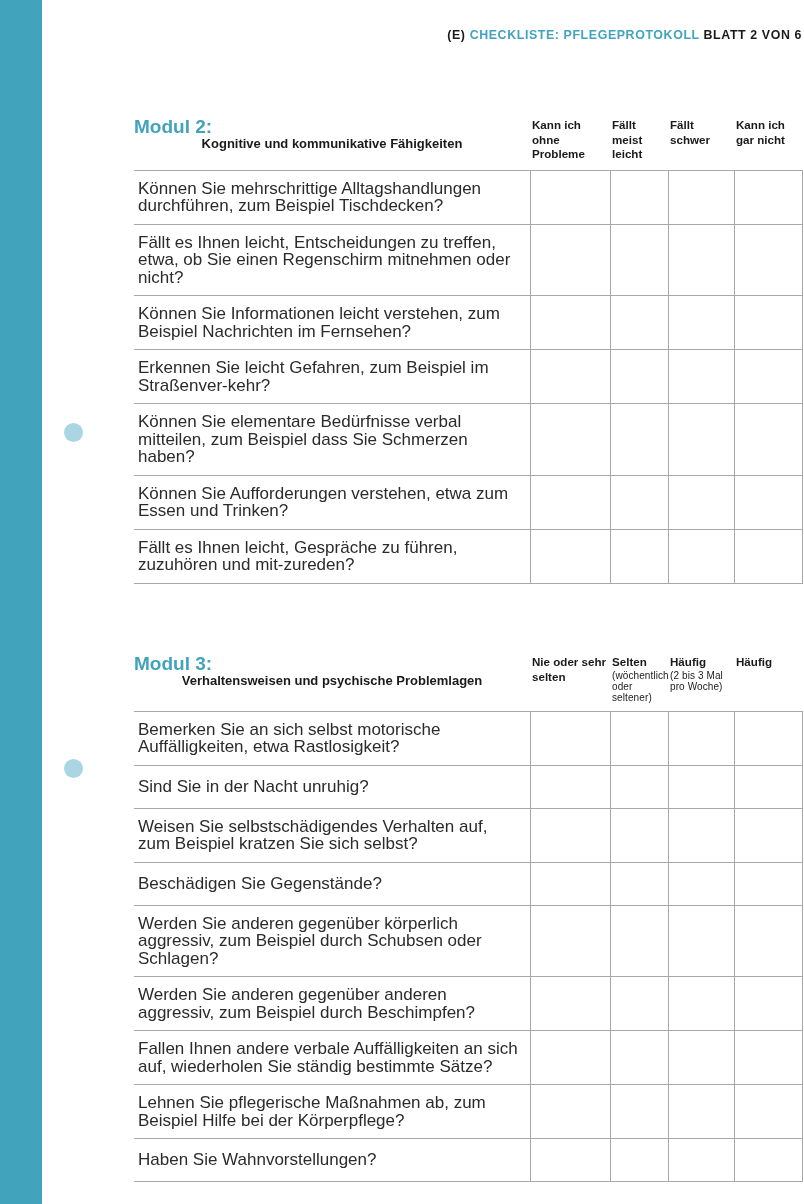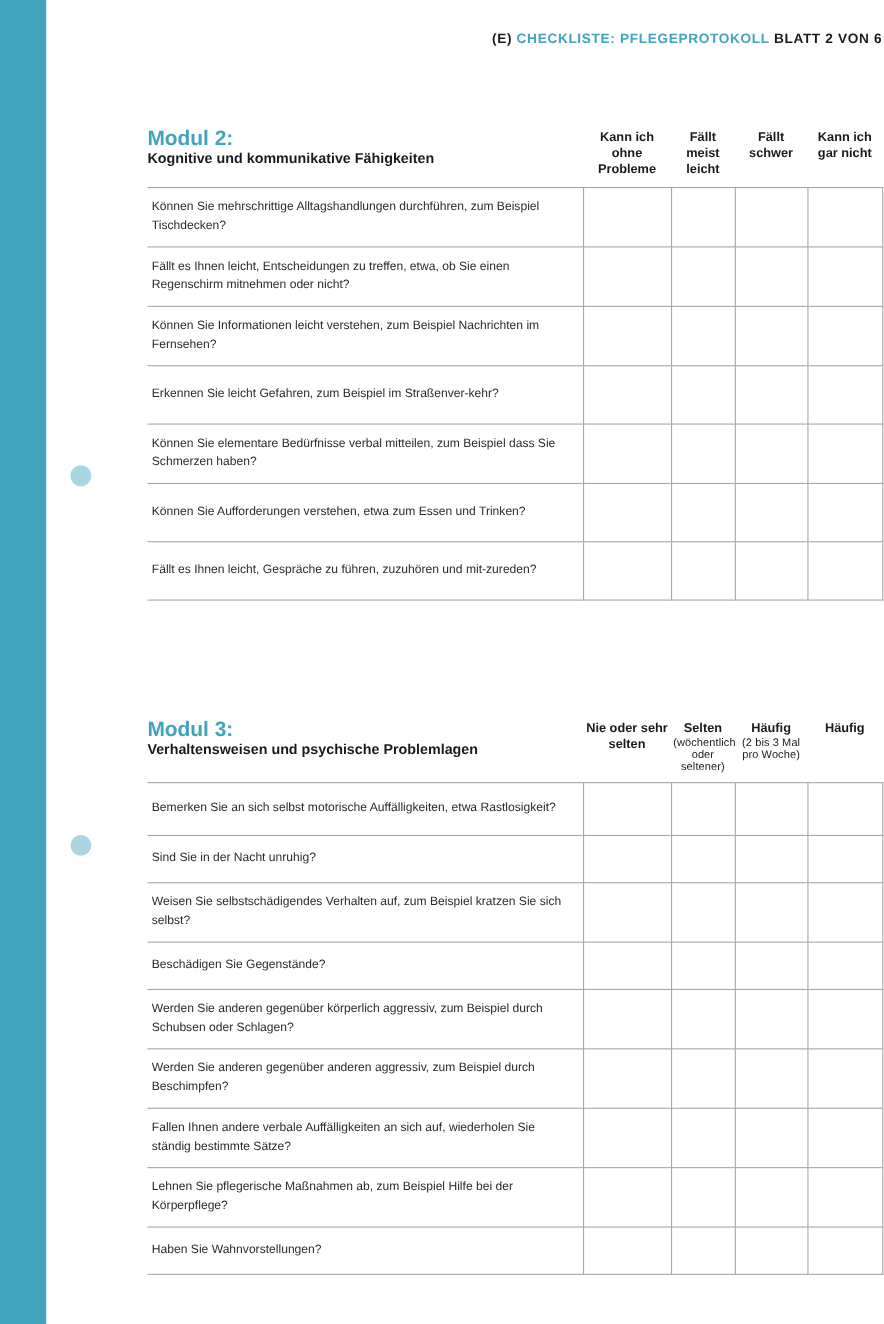--- a/index.html
+++ b/index.html
@@ -79,28 +79,28 @@
     color: #41a3bc;
     font-size: 19px;
     font-weight: bold;
     line-height: 17px;
   }
   .module-name {
     color: #1a1a1a;
     font-size: 13px;
     font-weight: bold;
     line-height: 17px;
+    text-align: center;
   }
 
   .colheads {
     display: flex;
     width: 272px;
   }
   .colhead {
-    text-align: center;
     font-size: 11.6px;
     font-weight: bold;
     color: #1a1a1a;
     line-height: 14.6px;
     padding: 0 2px;
   }
   .colhead .sub {
     display: block;
     font-size: 10px;
     font-weight: normal;
@@ -123,21 +123,21 @@
     border-top: 1px solid #a8a8a8;
     border-bottom: 1px solid #a8a8a8;
     border-left: 1px solid #a8a8a8;
     border-right: 1px solid #a8a8a8;
     vertical-align: middle;
     background: #ffffff;
   }
   table.checklist td.q {
     border-left: none;
     padding: 9px 10px 9px 4px;
-    font-size: 11px;
+    font-size: 17px;
     line-height: 17.5px;
     color: #2b2b2b;
     text-align: left;
   }
   table.checklist td.box { }
 
   col.c-q  { width: 396px; }
   col.c-1  { width: 80px; }
   col.c-2  { width: 58px; }
   col.c-3  { width: 66px; }

